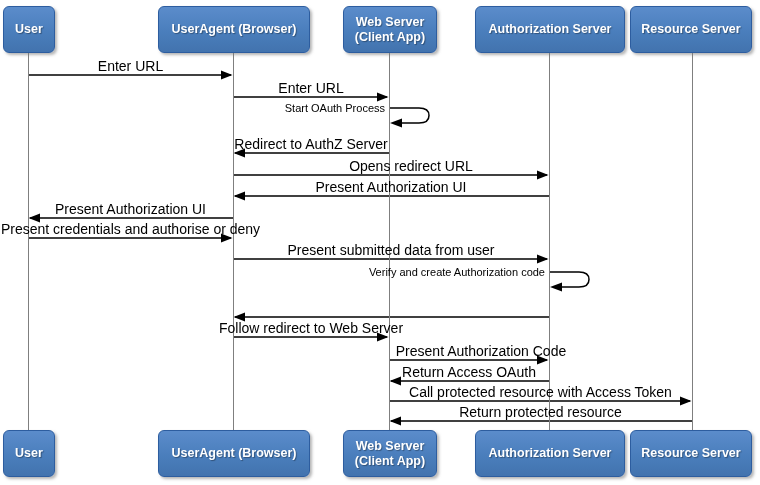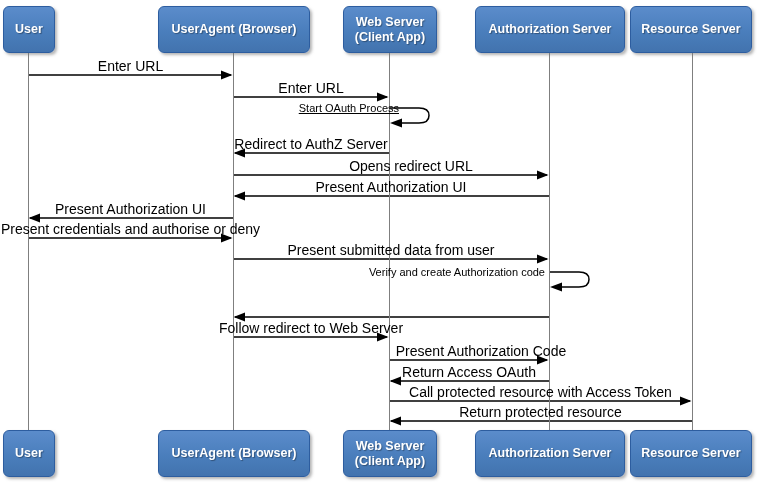--- a/index.html
+++ b/index.html
@@ -105,21 +105,21 @@
     <div class="actor-box" style="left: 343px; width: 94px; top: 430px; height: 47px;">Web Server
 (Client App)</div>
     <div class="lifeline" style="left: 549px; top: 53px; height: 377px;"></div>
     <div class="actor-box" style="left: 475px; width: 150px; top: 6px; height: 47px;">Authorization Server</div>
     <div class="actor-box" style="left: 475px; width: 150px; top: 430px; height: 47px;">Authorization Server</div>
     <div class="lifeline" style="left: 692px; top: 53px; height: 377px;"></div>
     <div class="actor-box" style="left: 630px; width: 122px; top: 6px; height: 47px;">Resource Server</div>
     <div class="actor-box" style="left: 630px; width: 122px; top: 430px; height: 47px;">Resource Server</div>
     <div class="msg-label" style="left: 130.5px; top: 60px;">Enter URL</div>
     <div class="msg-label" style="left: 311px; top: 82px;">Enter URL</div>
-    <div class="self-label" style="right: 361px; top: 102px; text-decoration: underline;">Start OAuth Process</div>
+    <div class="self-label" style="right: 375px; top: 102px;">Start OAuth Process</div>
     <div class="msg-label" style="left: 311px; top: 138px;">Redirect to AuthZ Server</div>
     <div class="msg-label" style="left: 391px; top: 160px; margin-left: 20px;">Opens redirect URL</div>
     <div class="msg-label" style="left: 391px; top: 181px;">Present Authorization UI</div>
     <div class="msg-label" style="left: 130.5px; top: 203px;">Present Authorization UI</div>
     <div class="msg-label" style="left: 130.5px; top: 223px;">Present credentials and authorise or deny</div>
     <div class="msg-label" style="left: 391px; top: 244px;">Present submitted data from user</div>
     <div class="self-label" style="right: 215px; top: 266px;">Verify and create Authorization code</div>
     <div class="msg-label" style="left: 311px; top: 322px; text-align: center;">Follow redirect to Web Server</div>
     <div class="msg-label" style="left: 469px; top: 345px; margin-left: 12px;">Present Authorization Code</div>
     <div class="msg-label" style="left: 469px; top: 366px;">Return Access OAuth</div>

